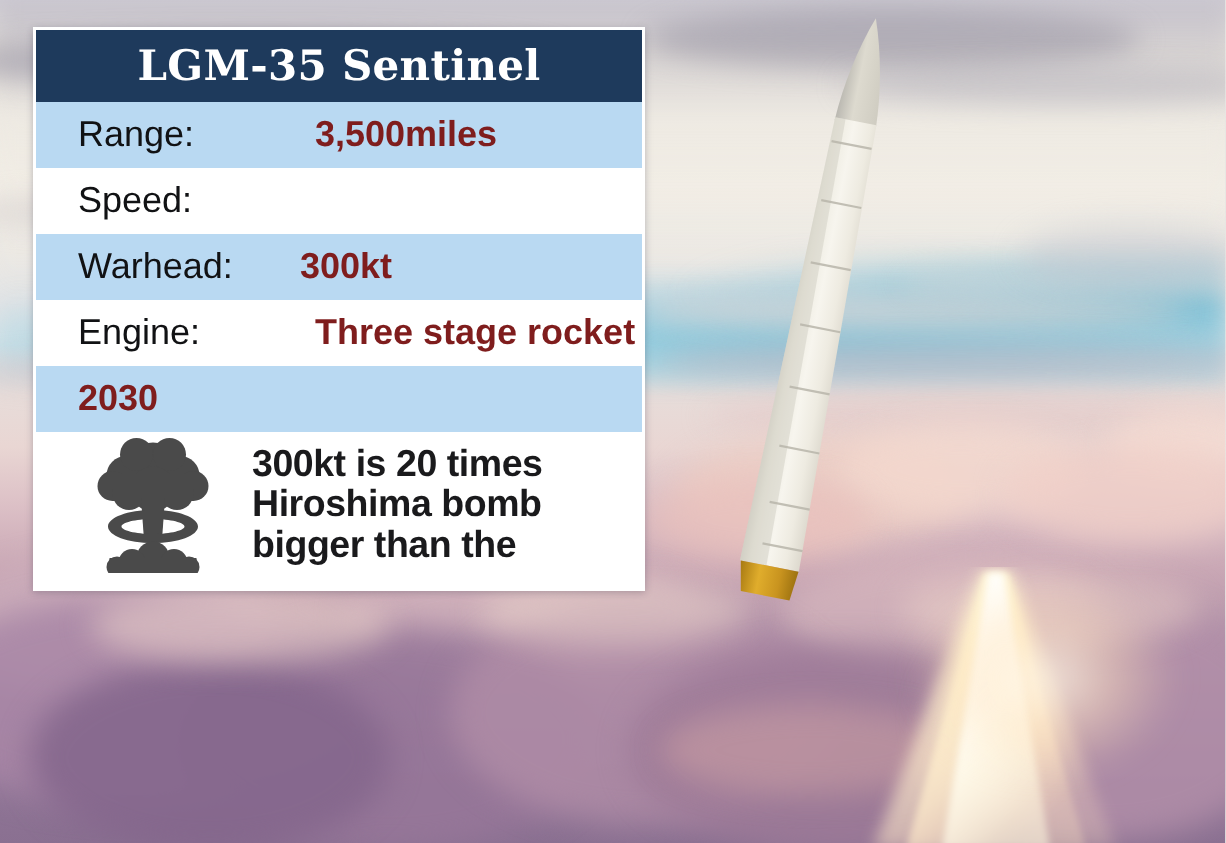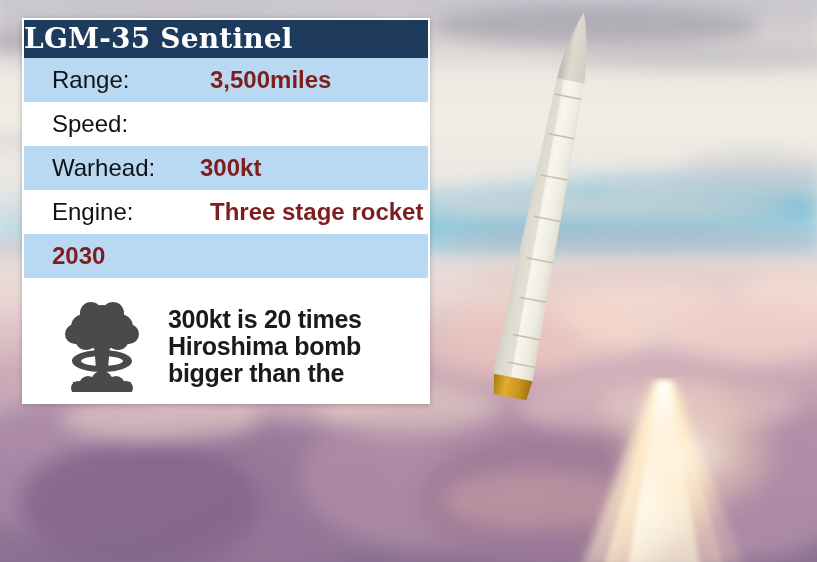--- a/index.html
+++ b/index.html
@@ -157,24 +157,24 @@
     left: 22px;
     top: 18px;
     width: 408px;
     background: #ffffff;
     border: 2px solid #ffffff;
     box-shadow: 0 1px 5px rgba(40,40,60,0.28);
   }
 
   .card-header {
     background: #1e3a5c;
-    height: 38px;
+    height: 48px;
     display: flex;
     align-items: center;
-    justify-content: flex-start;
+    justify-content: center;
   }
   .card-title {
     font-family: "DejaVu Serif", serif;
     font-weight: bold;
     font-size: 28px;
     color: #ffffff;
     letter-spacing: 0.2px;
     line-height: 1;
   }
 
@@ -209,21 +209,21 @@
     color: #7f1d1d;
     white-space: nowrap;
     line-height: 1;
   }
 
   
   .footnote {
     display: flex;
     align-items: center;
     background: #ffffff;
-    padding: 22px 10px 10px 12px;
+    padding: 2px 10px 10px 12px;
     min-height: 104px;
   }
   .footnote-icon {
     flex: 0 0 132px;
     display: flex;
     align-items: center;
     justify-content: center;
   }
   .footnote-text {
     font-family: "Liberation Sans", sans-serif;

